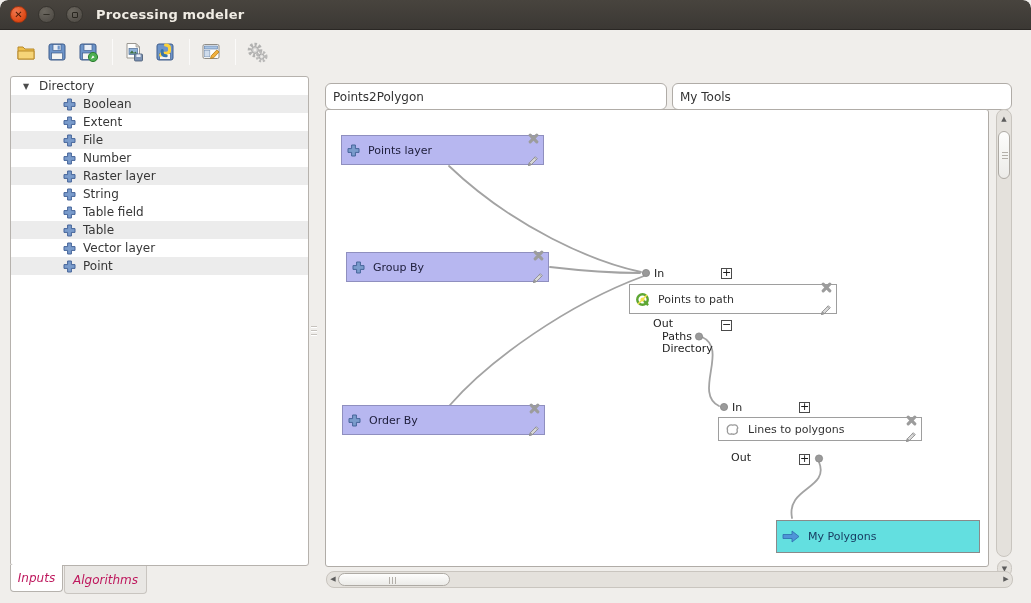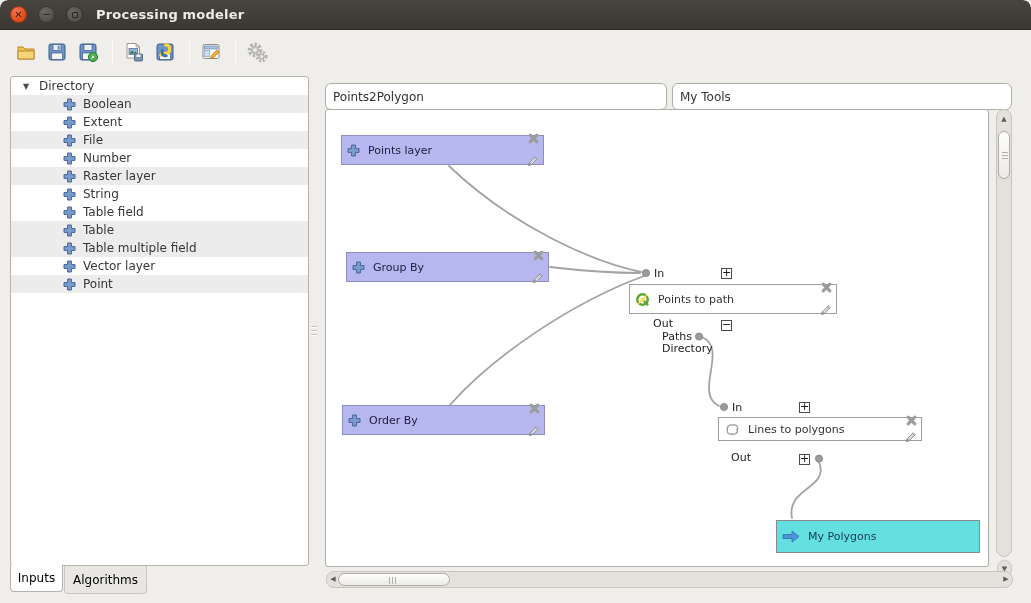--- a/index.html
+++ b/index.html
@@ -33,21 +33,21 @@
   .tree-caret { width:10px; margin-left:12px; font-size:8px; color:#4d4d4d; }
   .tree-root-label { margin-left:6px; }
   .tree-plus { margin-left:52px; width:13px; height:13px; flex:0 0 13px; }
   .tree-label { margin-left:7px; }
 
   .splitter { position:absolute; left:311px; top:326px; width:7px; height:16px; }
   .splitter i { display:block; width:6px; height:2px; margin-bottom:2px;
     background:#c6c2bd; border-bottom:1px solid #fff; }
 
   
-  .tab { position:absolute; font-size:12px; color:#000000; display:flex; align-items:center; justify-content:center; cursor:default; }
+  .tab { position:absolute; font-size:12px; color:#be185d; display:flex; align-items:center; justify-content:center; cursor:default;font-style:italic; }
   .tab-active { left:10px; top:565px; width:53px; height:27px; background:#fff;
     border:1px solid #b6b2ad; border-top:none; border-radius:0 0 4px 4px; z-index:3; }
   .tab-inactive { left:64px; top:566px; width:83px; height:28px; background:#e9e7e4;
     border:1px solid #c9c5c0; border-top:none; border-radius:0 0 4px 4px; }
 
   
   .txt-input { position:absolute; height:27px; background:#fff; border:1px solid #b0aca7; border-radius:6px;
     font-family:inherit; font-size:12px; color:#333; padding:0 7px; outline:none; }
   #model-name { left:325px; top:83px; width:342px; }
   #model-group { left:672px; top:83px; width:340px; }
@@ -233,26 +233,20 @@
           <use href="#sym-plus"></use>
         </svg>
       <span class="tree-label">Table field</span>
     </div>
     <div class="tree-row striped">
       <svg class="tree-plus">
           <use href="#sym-plus"></use>
         </svg>
       <span class="tree-label">Table</span>
     </div>
-    <div class="tree-row striped">
-      <svg class="tree-plus">
-          <use href="#sym-plus"></use>
-        </svg>
-      <span class="tree-label">Table multiple field</span>
-    </div>
     <div class="tree-row">
       <svg class="tree-plus">
           <use href="#sym-plus"></use>
         </svg>
       <span class="tree-label">Vector layer</span>
     </div>
     <div class="tree-row striped">
       <svg class="tree-plus">
           <use href="#sym-plus"></use>
         </svg>

